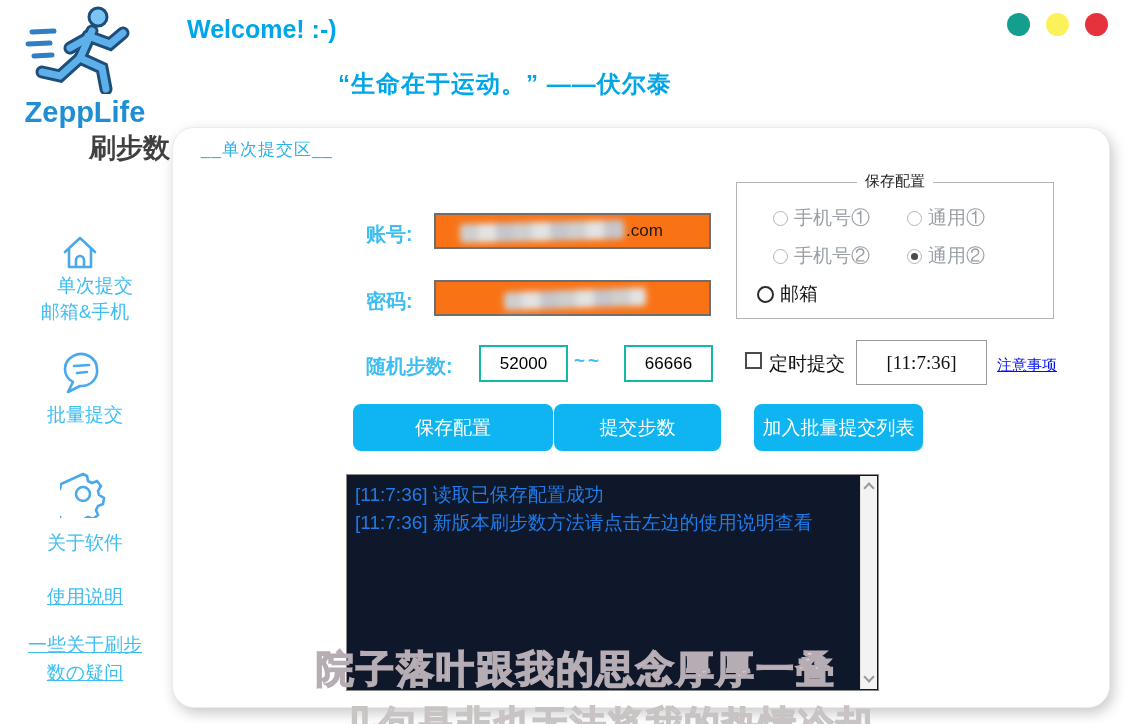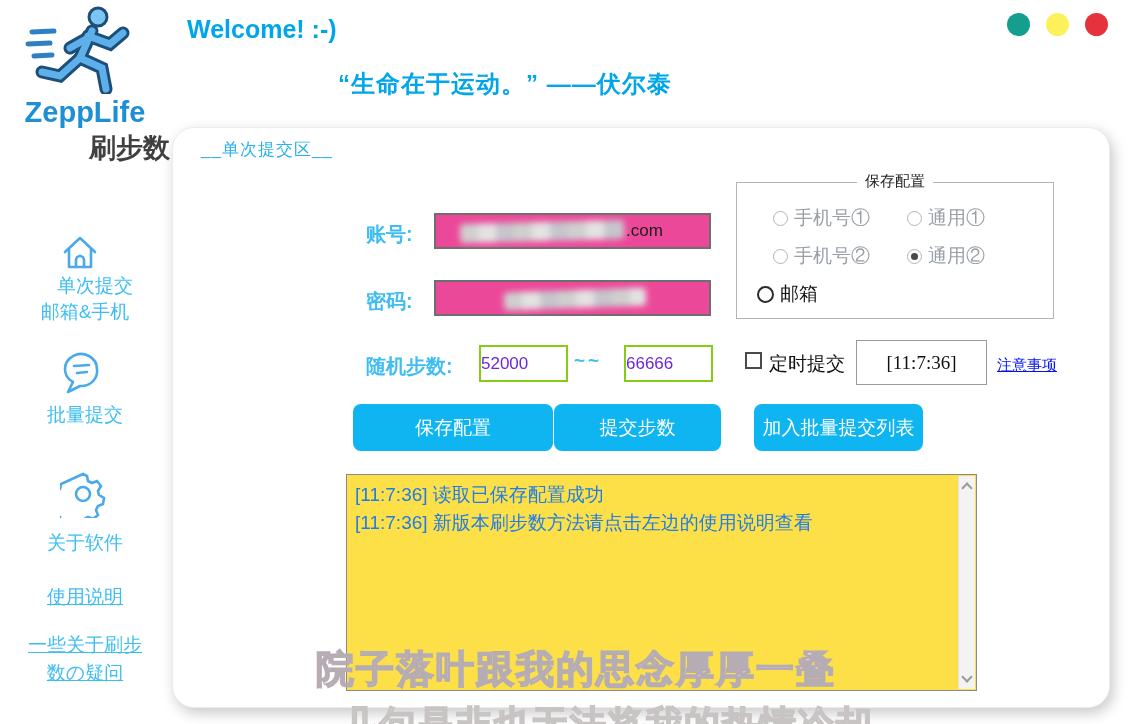--- a/index.html
+++ b/index.html
@@ -27,61 +27,61 @@
   .panel { left:172px; top:127px; width:938px; height:581px; background:#fff;
     border:1px solid #ececec; border-radius:22px;
     box-shadow:3px 5px 14px rgba(0,0,0,0.22); }
   .section-label { left:28px; top:10px; font-size:17px; color:#29b2ea; letter-spacing:1px; }
 
   .f-label { font-size:20px; color:#3dbdf2; font-weight:bold; }
   .lab-account { left:193px; top:93px; }
   .lab-password{ left:193px; top:160px; }
   .lab-steps   { left:193px; top:225px; }
 
-  .txtbox { background:#ec4899; border:2px solid #6e6e6e; }
+  .txtbox { background:#f97316; border:2px solid #6e6e6e; }
   .box-account { left:261px; top:85px;  width:277px; height:36px; }
   .box-password{ left:261px; top:152px; width:277px; height:36px; }
   .redact { position:absolute; border-radius:4px; filter:blur(3px);
     background:repeating-linear-gradient(90deg,#cfcfcf 0 18px,#e3e3e3 18px 36px,#c6c6cc 36px 54px); }
   .redact-acc { left:24px; top:7px; width:164px; height:19px; transform:rotate(-1.5deg); }
   .redact-pwd { left:68px; top:8px; width:142px; height:18px; transform:rotate(-2deg); }
   .acc-suffix { position:absolute; left:190px; top:6px; font-size:17px; color:#1c1c1c; }
 
   .groupbox { left:563px; top:54px; width:318px; height:137px; border:1px solid #b5b5b5; background:#fff; }
   .legend { position:absolute; top:-11px; left:50%; transform:translateX(-50%);
     background:#fff; padding:0 8px; font-size:15px; color:#222; white-space:nowrap; }
   .opt { position:absolute; display:flex; align-items:center; gap:6px; font-size:19px; color:#9aa0a6; cursor:pointer; white-space:nowrap; }
   .opt1 { left:36px;  top:22px; }  .opt2 { left:170px; top:22px; }
   .opt3 { left:36px;  top:60px; }  .opt4 { left:170px; top:60px; }
   .opt5 { left:20px;  top:98px; color:#111; }
   .rdot { width:15px; height:15px; border:1px solid #b4b4b4; border-radius:50%; background:#fff;
     display:inline-flex; align-items:center; justify-content:center; flex:0 0 auto; }
   .rdot-on::after { content:""; width:7px; height:7px; border-radius:50%; background:#4a4a4a; }
   .rdot-big { width:17px; height:17px; border:2px solid #2b2b2b; }
 
-  .num-input { position:absolute; border:2px solid #84cc16; background:#fff; text-align:left;
-    font-size:17px; color:#6d28d9; font-family:"Liberation Sans", sans-serif; }
+  .num-input { position:absolute; border:2px solid #14b8a6; background:#fff; text-align:center;
+    font-size:17px; color:#000000; font-family:"Liberation Sans", sans-serif; }
   .steps-min { left:306px; top:217px; width:89px; height:37px; }
   .steps-max { left:451px; top:217px; width:89px; height:37px; }
   .steps-sep { left:401px; top:222px; font-size:19px; font-weight:bold; color:#3dbdf2; letter-spacing:3px; }
 
   .chk { left:572px; top:224px; width:17px; height:17px; border:2px solid #4a4a4a; background:#fff; cursor:pointer; }
   .chk-label { left:596px; top:223px; font-size:19px; color:#111; }
   .timebox { left:683px; top:212px; width:131px; height:45px; border:1px solid #9a9a9a;
     display:flex; align-items:center; justify-content:center;
     font-family:"Liberation Serif", serif; font-size:19px; color:#111; }
   .notes-link { left:824px; top:228px; font-size:15px; color:#0011ee; text-decoration:underline; cursor:pointer; }
 
   .btn { position:absolute; top:276px; height:47px; background:#0fb5f0; border:none; border-radius:8px;
     color:#fff; font-size:19px; font-family:"Liberation Sans", sans-serif; cursor:pointer; }
   .btn1 { left:180px; width:200px; }
   .btn2 { left:381px; width:167px; }
   .btn3 { left:581px; width:169px; }
 
-  .logbox { left:173px; top:346px; width:631px; height:217px; border:1px solid #8a8a8a; background:#fde047; }
+  .logbox { left:173px; top:346px; width:533px; height:217px; border:1px solid #8a8a8a; background:#0f172a; }
   .log-lines { position:absolute; left:8px; top:6px; right:26px; font-size:19px; color:#1f7ce8; line-height:28px; }
   .scrollbar { position:absolute; top:1px; right:1px; bottom:1px; width:17px; background:#f3f3f3; border-left:1px solid #e2e2e2; }
   .chev { position:absolute; left:4px; width:8px; height:8px; border-left:2px solid #9a9a9a; border-top:2px solid #9a9a9a; }
   .chev-up   { top:8px;  transform:rotate(45deg); }
   .chev-down { bottom:8px; transform:rotate(225deg); }
 
   
   .wm { font-weight:bold; white-space:nowrap; pointer-events:none; z-index:9;
     -webkit-text-stroke:1.5px #b5adb3; }
   .wm1 { left:316px; top:644px; font-size:38px; color:#f9cfdd; letter-spacing:2px; }

